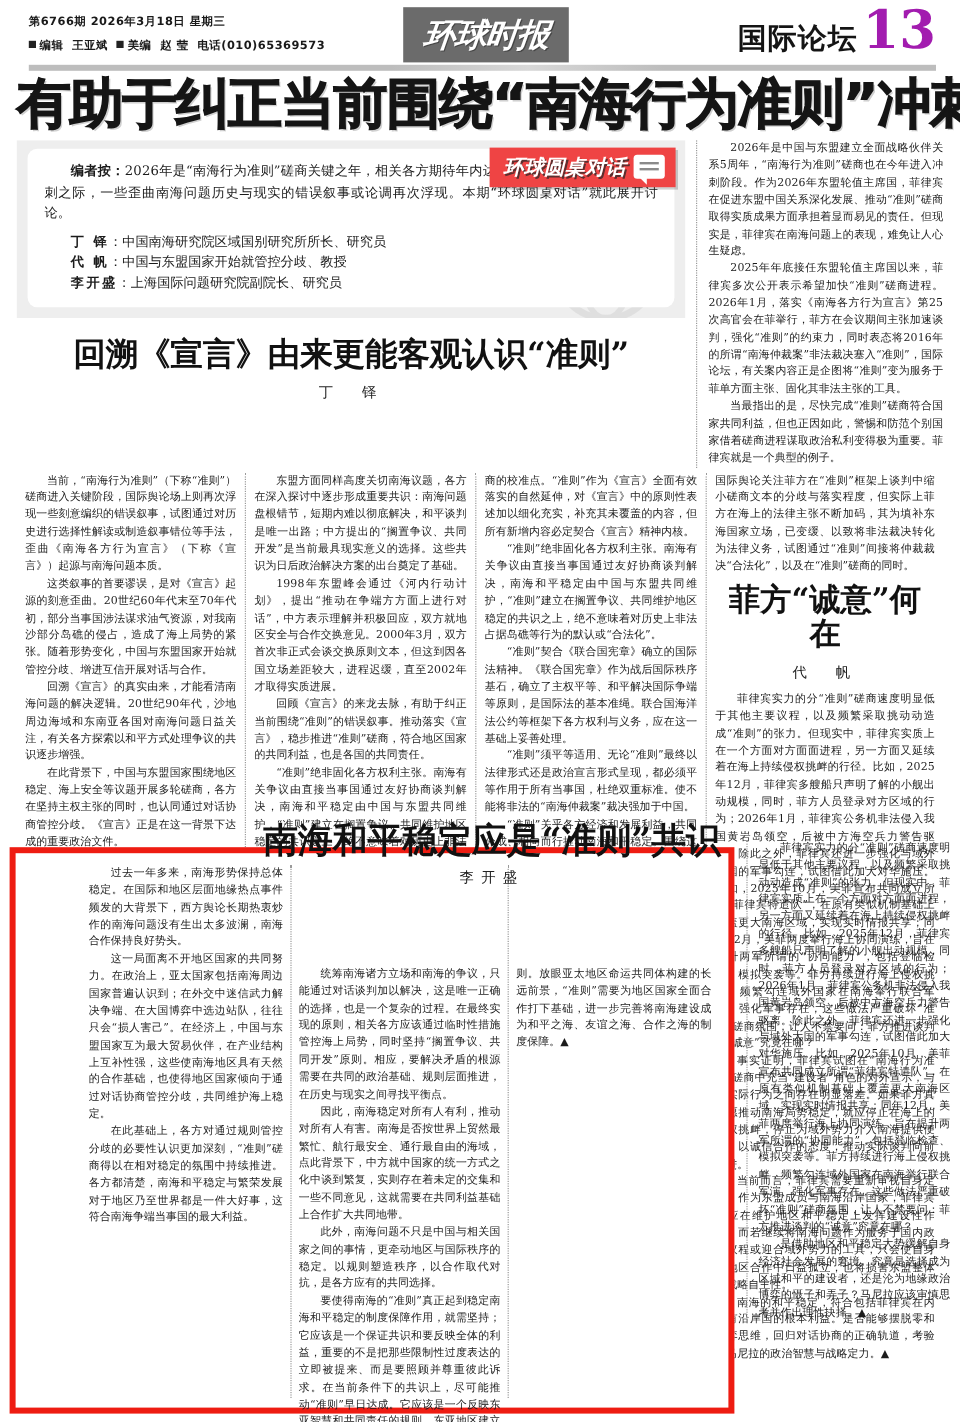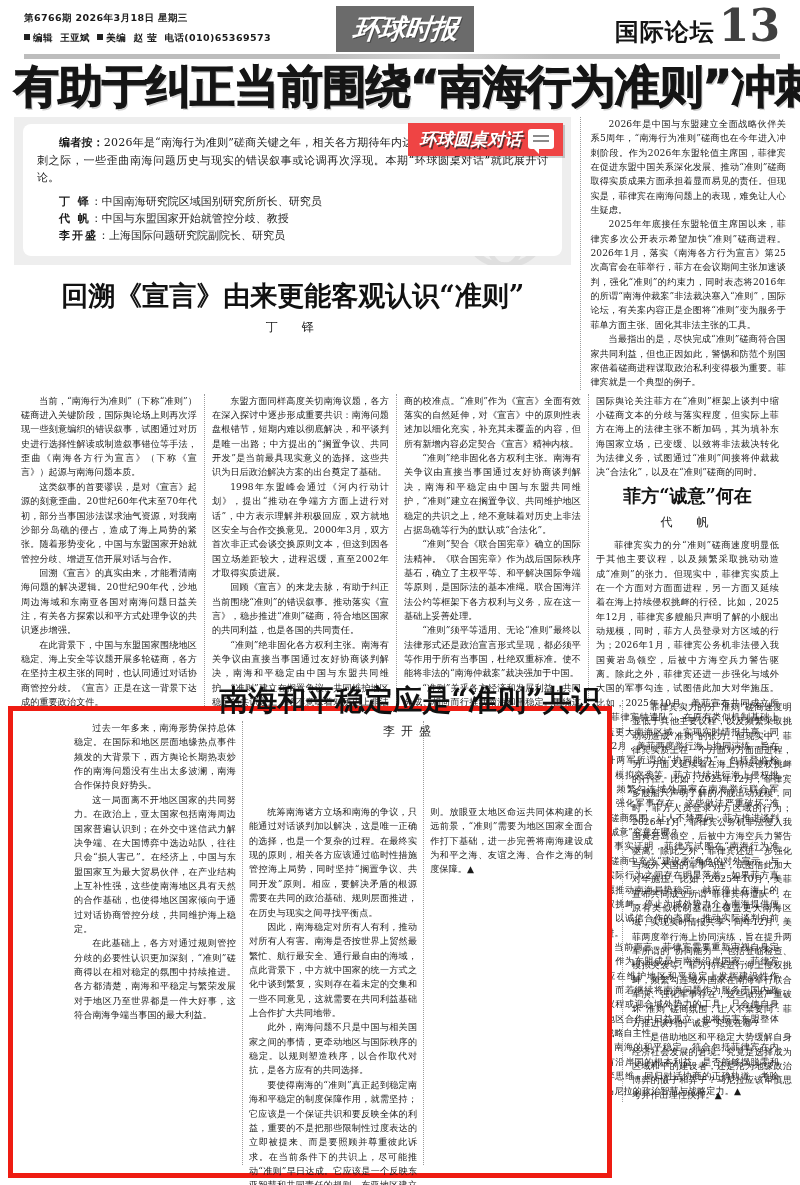--- a/index.html
+++ b/index.html
@@ -20,21 +20,21 @@
     position:absolute;left:322px;top:6px;width:138px;height:46px;background:#6b6b6b;
     display:flex;align-items:center;justify-content:center;
   }
   .mh-logo span{
     color:#fff;font-family:"DejaVu Serif","Liberation Serif",serif;font-weight:700;
     font-size:27px;letter-spacing:-1px;font-style:italic;
     transform:skewX(-6deg);text-shadow:1px 1px 0 rgba(0,0,0,.35);
   }
   .mh-right{position:absolute;right:6px;top:8px;display:flex;align-items:flex-end;gap:4px;}
   .mh-section{font-family:"DejaVu Serif","Liberation Serif",serif;font-weight:700;font-size:24px;letter-spacing:1px;color:#141414;line-height:1;}
-  .mh-pageno{font-family:"DejaVu Serif","Liberation Serif",serif;font-weight:700;font-size:44px;line-height:.82;color:#404040;}
+  .mh-pageno{font-family:"DejaVu Serif","Liberation Serif",serif;font-weight:700;font-size:44px;line-height:.82;color:#a21caf;}
   .mh-rule{
     position:absolute;left:10px;right:6px;top:54px;height:5px;
     background:linear-gradient(to right,#bdbdbd,#bdbdbd 40%,#d8d8d8 55%,#bdbdbd 70%,#bdbdbd);
   }
 
   
   .headline{
     text-align:center;margin:2px 0 4px 0;
     font-family:"DejaVu Sans","Liberation Sans",sans-serif;
     font-weight:700;font-size:45px;line-height:1.04;letter-spacing:-1px;
@@ -78,21 +78,21 @@
 
   
   .topright{width:200px;padding-left:9px;border-left:1px dotted #9a9a9a;margin-left:9px;}
 
   
   .arttitle{
     font-family:"DejaVu Serif","Liberation Serif",serif;font-weight:700;
     color:#111;text-align:center;letter-spacing:0px;line-height:1.12;
   }
   .t1{font-size:27px;}
-  .t2{font-size:18px;}
+  .t2{font-size:26px;}
   .t3{font-size:29px;}
   .byline{
     text-align:center;font-family:"DejaVu Serif","Liberation Serif",serif;
     font-size:12px;letter-spacing:6px;color:#222;margin-top:7px;margin-bottom:6px;
   }
 
   
   .col{
     font-family:"DejaVu Serif","Liberation Serif",serif;
     font-size:9.1px;line-height:1.58;color:#1b1b1b;text-align:justify;

